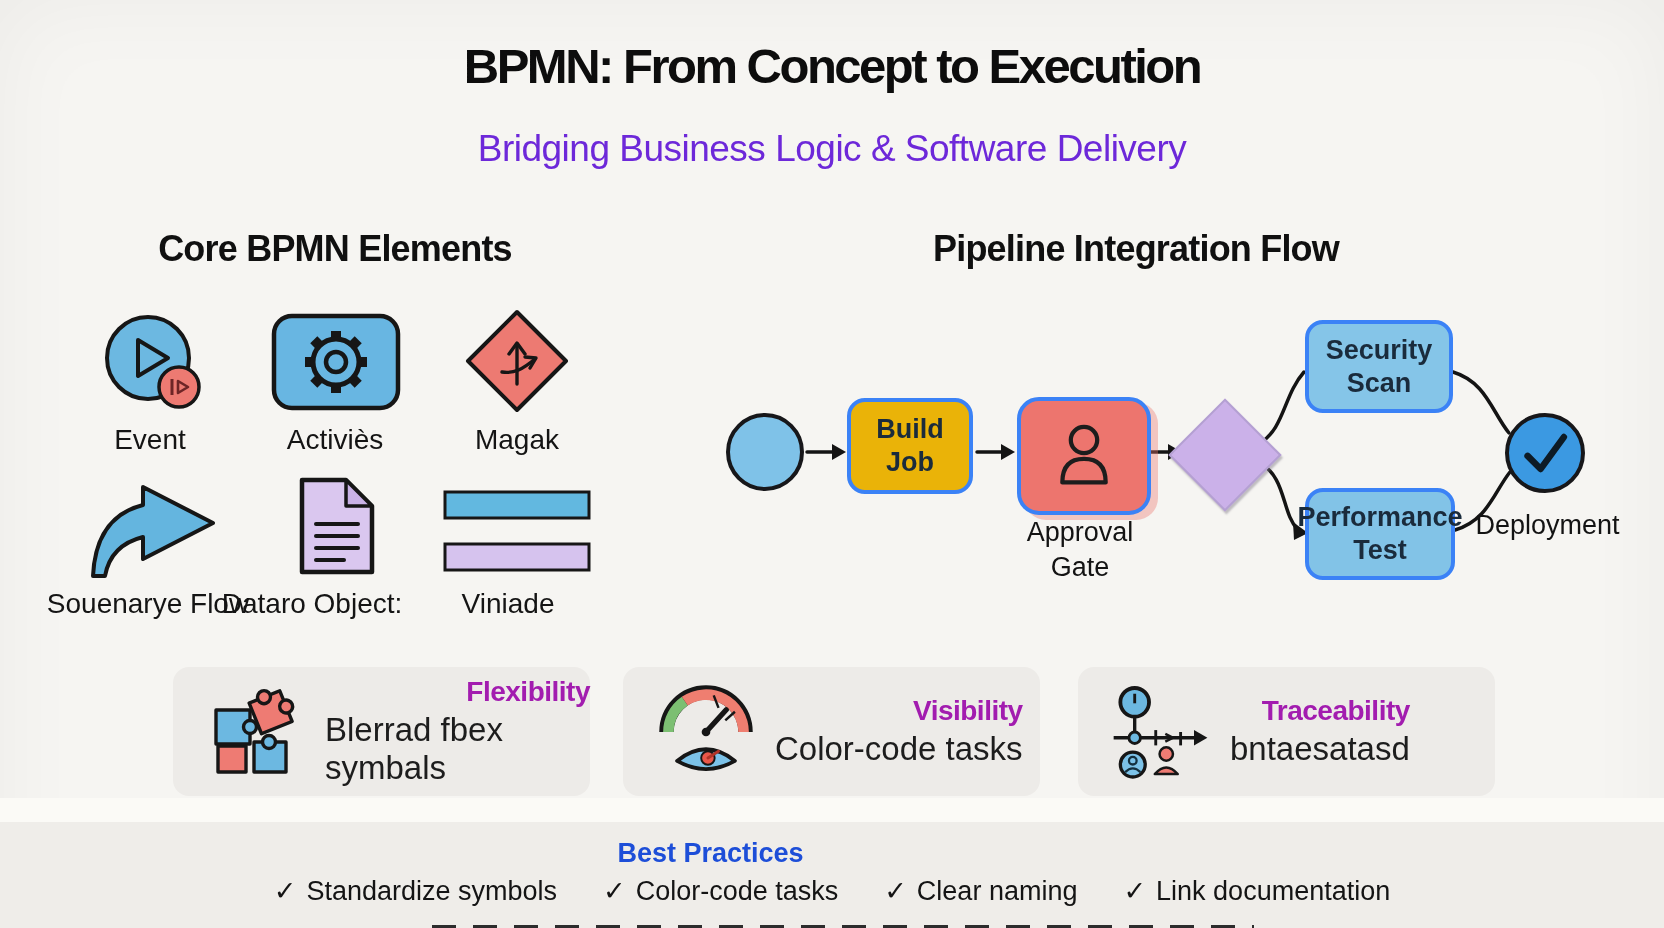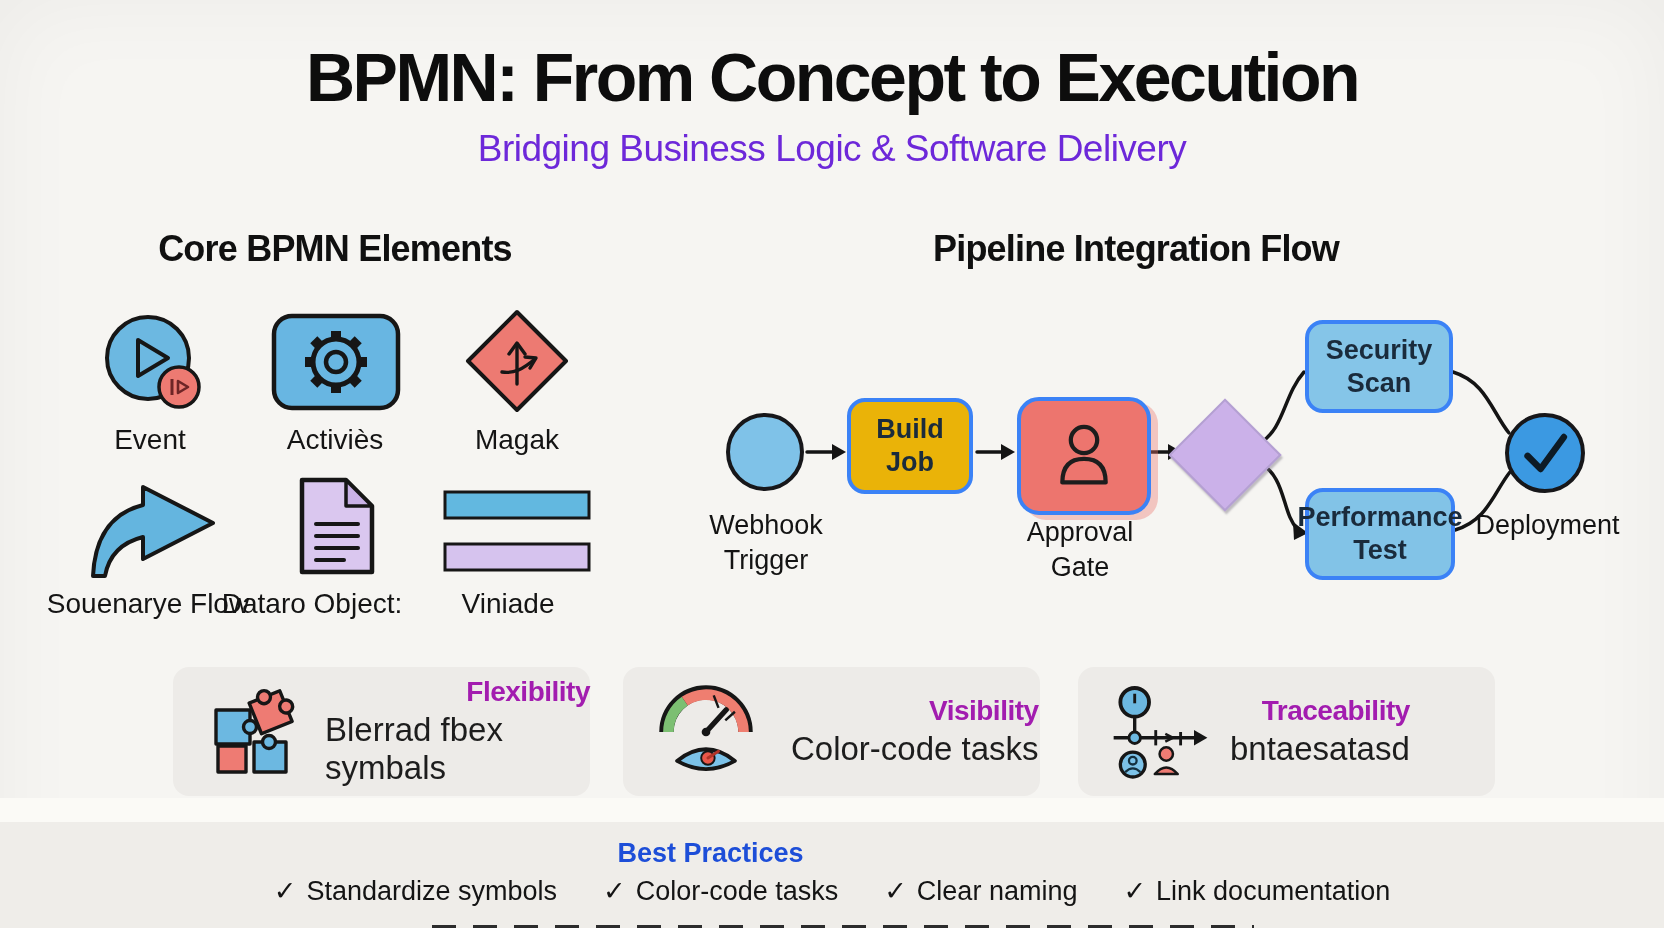--- a/index.html
+++ b/index.html
@@ -4,21 +4,21 @@
 <style>
   html,body{margin:0;padding:0;background:#e8e7e4;}
   .stage{
     position:relative;width:1664px;height:928px;overflow:hidden;
     background:#f6f5f2;
     box-shadow:inset 0 0 90px rgba(0,0,0,0.045);
     font-family:"Liberation Sans", sans-serif;color:#121212;
   }
   .abs{position:absolute;}
   .ctr{text-align:center;}
-  .title{top:38px;left:0;width:1664px;font-size:68px;font-weight:700;letter-spacing:-2.5px;color:#0d0d0d;}
+  .title{top:38px;left:0;width:1664px;font-size:49px;font-weight:700;letter-spacing:-2.5px;color:#0d0d0d;}
   .subtitle{top:128px;left:0;width:1664px;font-size:37px;font-weight:500;letter-spacing:-0.5px;color:#6d28d9;}
   .section-heading{font-size:36px;font-weight:700;letter-spacing:-0.8px;color:#101010;}
   .core-label{font-size:28px;font-weight:500;color:#141414;white-space:nowrap;text-align:center;}
   .node-box{
     display:flex;align-items:center;justify-content:center;text-align:center;
     border:4px solid #3b82f6;border-radius:18px;
     font-size:27px;font-weight:600;color:#1a2b3c;line-height:1.22;
   }
   .node-circle{border:4px solid #17171a;border-radius:50%;box-sizing:border-box;
     display:flex;align-items:center;justify-content:center;}
@@ -144,21 +144,20 @@
     </g>
     <g fill="#141414">
       <path d="M846 452 L832 444 L832 460 Z"></path>
       <path d="M1015 452 L1001 444 L1001 460 Z"></path>
       <path d="M1182 452 L1168 444 L1168 460 Z"></path>
       <path d="M1308 533 L1293 522 L1294 540 Z"></path>
     </g>
   </svg>
 
   <div class="abs node-circle" style="left:726px;top:413px;width:78px;height:78px;background:#7fc2e8;"></div>
-  <div class="abs node-label" style="left:685px;top:508px;width:162px;">Webhook Trigger</div>
 
   <div class="abs node-box" style="left:847px;top:398px;width:126px;height:96px;background:#eab308;padding:6px 14px;box-sizing:border-box;">Build Job</div>
 
   <div class="abs node-box" style="left:1017px;top:397px;width:126px;height:110px;background:#ed756e;border-radius:22px;box-shadow:7px 5px 0 rgba(237,117,110,0.38);">
     <span>
       <svg width="66" height="76" viewBox="0 0 70 80">
         <circle cx="35" cy="23" r="14" fill="none" stroke="#1d1d1d" stroke-width="4.5"></circle>
         <path d="M12 68 C12 48 23 43 35 43 C47 43 58 48 58 68 Z" fill="none" stroke="#1d1d1d" stroke-width="4.5" stroke-linejoin="round"></path>
       </svg>
     </span>
@@ -196,21 +195,21 @@
           </g>
         </g>
       </svg>
     </div>
     <div class="txt">
       <div class="card-title">Flexibility</div>
       <div class="card-desc">Blerrad fbex symbals</div>
     </div>
   </div>
 
-  <div class="abs card" style="left:623px;top:667px;width:417px;height:129px;gap:16px;">
+  <div class="abs card" style="left:623px;top:667px;width:417px;height:129px;">
     <div class="icon-box">
       <svg width="106" height="100" viewBox="0 0 110 100">
         <path d="M14 50 A41 41 0 0 1 96 50" fill="none" stroke="#161616" stroke-width="15"></path>
         <path d="M16 50 A39 39 0 0 1 33 18" fill="none" stroke="#7cbf72" stroke-width="11"></path>
         <path d="M33 18 A39 39 0 0 1 94 50" fill="none" stroke="#ef7e70" stroke-width="11"></path>
         <line x1="63" y1="12" x2="68" y2="25" stroke="#161616" stroke-width="2.5"></line>
         <line x1="85" y1="29" x2="75" y2="38" stroke="#161616" stroke-width="2.5"></line>
         <circle cx="55" cy="50" r="4.5" fill="#161616"></circle>
         <line x1="55" y1="50" x2="76" y2="27" stroke="#161616" stroke-width="5.5" stroke-linecap="round"></line>
         <path d="M25 80 Q55 56 85 80 Q55 97 25 80 Z" fill="#7cc2e8" stroke="#161616" stroke-width="4" stroke-linejoin="round"></path>

